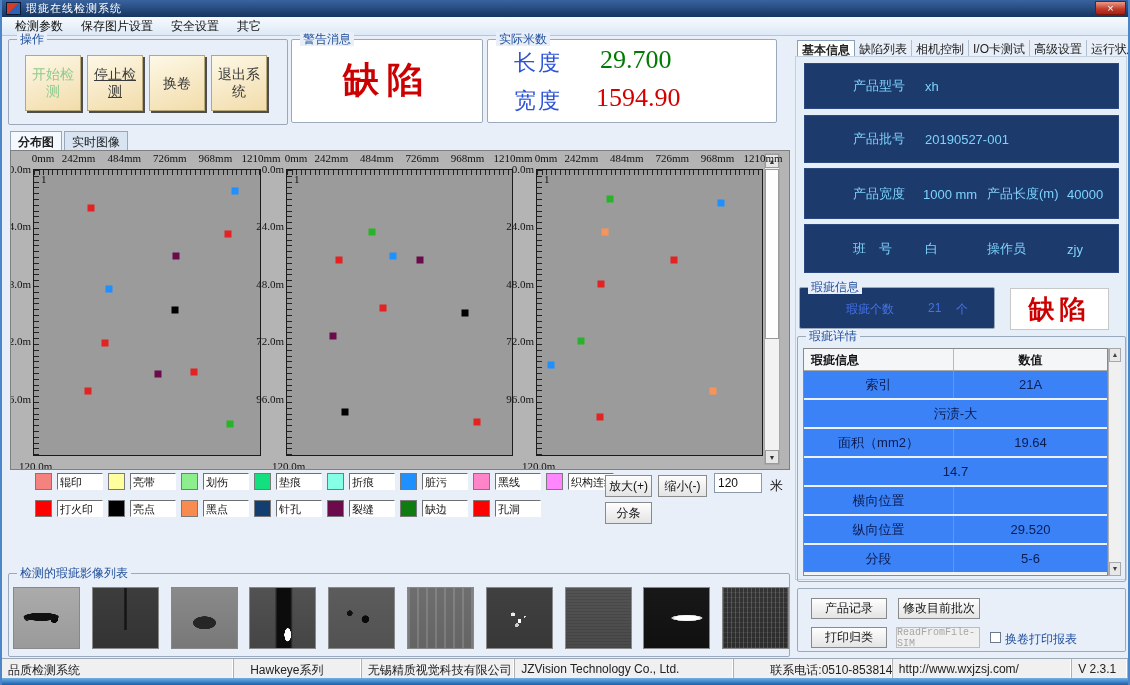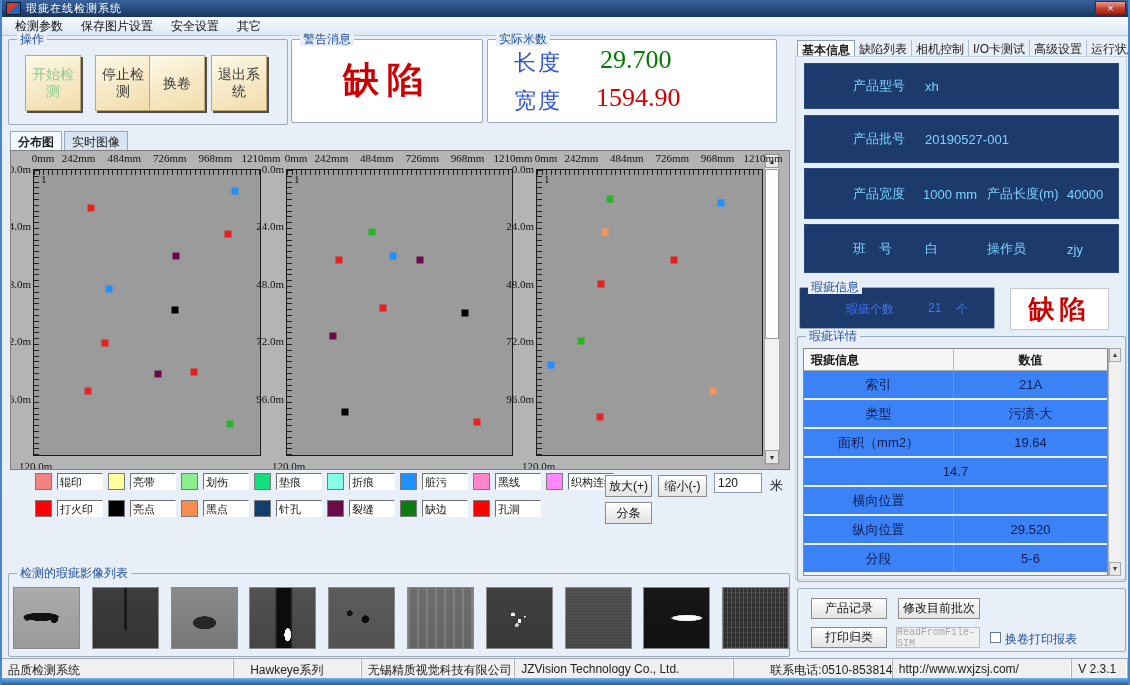--- a/index.html
+++ b/index.html
@@ -151,21 +151,21 @@
       <span class="menu-item">安全设置</span>
       <span class="menu-item">其它</span>
     </div>
 
   <div class="groupbox" style="left:6px;top:39px;width:280px;height:86px;">
     <div class="gb-label">操作</div>
     <div id="op-buttons">
         <div class="op-btn start" style="left: 16px; top: 15px;">
           <span>开始检测</span>
         </div>
-        <div class="op-btn" style="left: 86px; top: 15px;">
+        <div class="op-btn" style="left: 78px; top: 15px; text-decoration: underline;">
           <span>停止检测</span>
         </div>
         <div class="op-btn" style="left: 140px; top: 15px;">
           <span>换卷</span>
         </div>
         <div class="op-btn" style="left: 202px; top: 15px;">
           <span>退出系统</span>
         </div>
       </div>
   </div>
@@ -361,21 +361,20 @@
       <div class="dt-head">
         <div class="c1">瑕疵信息</div>
         <div class="c2">数值</div>
       </div>
       <div id="dt-rows">
           <div class="dt-row">
             <div class="c1">索引</div>
             <div class="c2">21A</div>
           </div>
           <div class="dt-row">
-            <div class="c1">类型</div>
             <div class="c2">污渍-大</div>
           </div>
           <div class="dt-row">
             <div class="c1">面积（mm2）</div>
             <div class="c2">19.64</div>
           </div>
           <div class="dt-row">
             <div class="c2">14.7</div>
           </div>
           <div class="dt-row">

